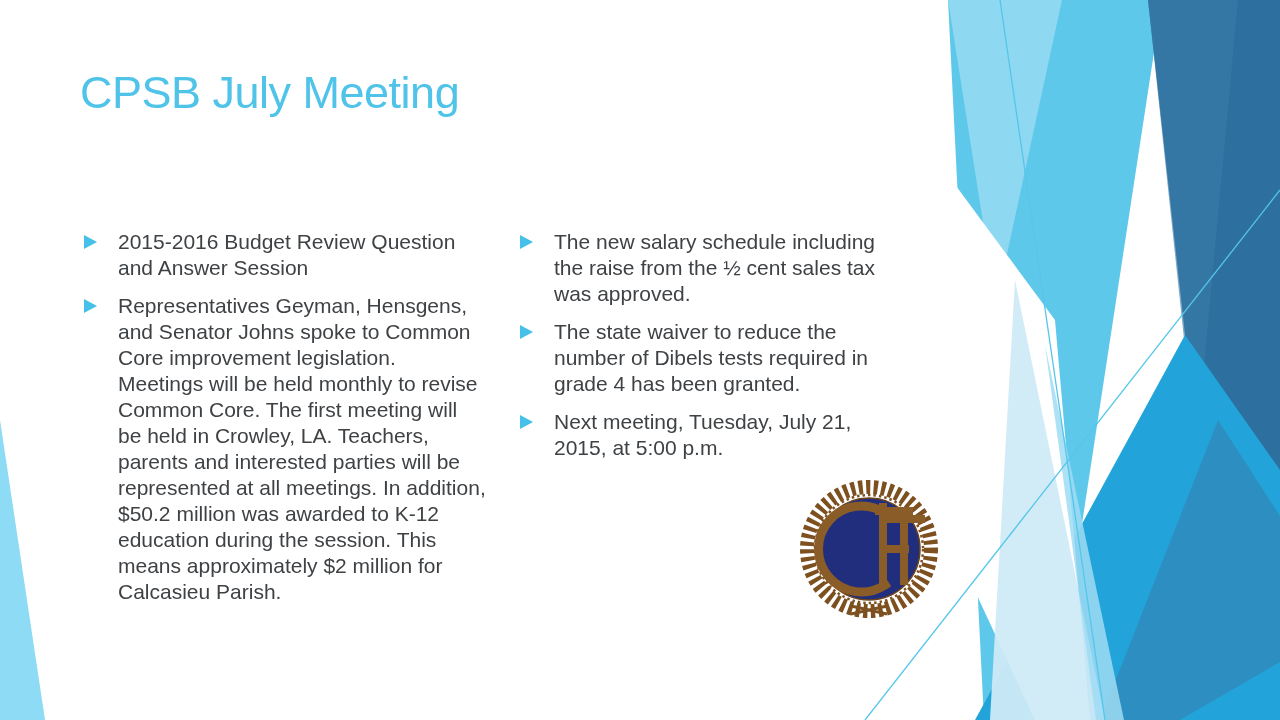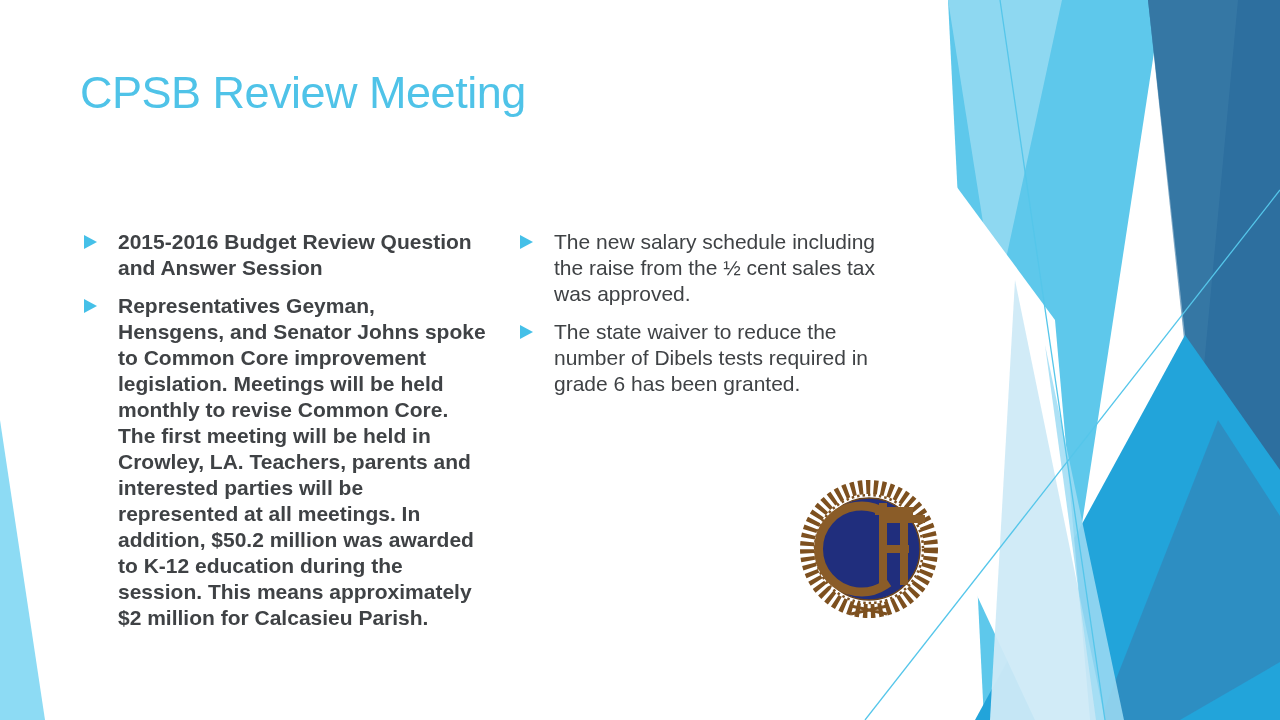--- a/index.html
+++ b/index.html
@@ -27,21 +27,21 @@
     width:0;height:0;margin-top:6px;
     border-left:13px solid #45c0e8;
     border-top:7px solid transparent;
     border-bottom:7px solid transparent;
   }
   .bullet-text{
     margin-left:21px;
     font-size:21px;line-height:26px;
     color:#3f4245;
   }
-  .col-left .bullet-text{width:368px;font-weight:bold;}
+  .col-left .bullet-text{width:368px;}
   .col-right .bullet-text{width:352px;}
   .logo{position:absolute;left:795px;top:472px;width:148px;height:152px;}
 </style>
 </head>
 <body>
 
 <div class="slide">
 
   <svg class="decor" viewBox="0 0 1280 720" preserveAspectRatio="none" aria-hidden="true">
 
@@ -61,42 +61,46 @@
     <polygon points="900,110 1055,320 1090,720 1035,720 900,430" fill="#ffffff"></polygon>
 
     <polygon points="1015,280 1105,720 990,720" fill="#cfeaf7" opacity="0.95"></polygon>
     <polygon points="1045,345 1124,720 1096,720" fill="#9fdcf3" opacity="0.85"></polygon>
 
     <line x1="1000" y1="0" x2="1105" y2="720" stroke="#55c6ea" stroke-width="1.3"></line>
     <line x1="1280" y1="190" x2="865" y2="720" stroke="#55c6ea" stroke-width="1.3"></line>
   </svg>
 
   <div class="title-block">
-    <div>CPSB Review Meeting</div>
+    <div>CPSB July Meeting</div>
   </div>
 
   <div class="content-col col-left">
     <div class="bullet-item">
       <span class="bullet-marker"></span>
       <span class="bullet-text">2015-2016 Budget Review Question and Answer Session</span>
     </div>
     <div class="bullet-item">
       <span class="bullet-marker"></span>
       <span class="bullet-text">Representatives Geyman, Hensgens, and Senator Johns spoke to Common Core improvement legislation. Meetings will be held monthly to revise Common Core. The first meeting will be held in Crowley, LA. Teachers, parents and interested parties will be represented at all meetings. In addition, $50.2 million was awarded to K-12 education during the session. This means approximately $2 million for Calcasieu Parish.</span>
     </div>
   </div>
 
   <div class="content-col col-right">
     <div class="bullet-item">
       <span class="bullet-marker"></span>
       <span class="bullet-text">The new salary schedule including the raise from the ½ cent sales tax was approved.</span>
     </div>
     <div class="bullet-item">
       <span class="bullet-marker"></span>
-      <span class="bullet-text">The state waiver to reduce the number of Dibels tests required in grade 6 has been granted.</span>
+      <span class="bullet-text">The state waiver to reduce the number of Dibels tests required in grade 4 has been granted.</span>
+    </div>
+    <div class="bullet-item">
+      <span class="bullet-marker"></span>
+      <span class="bullet-text">Next meeting, Tuesday, July 21, 2015, at 5:00 p.m.</span>
     </div>
   </div>
 
   <svg class="logo" viewBox="0 0 148 152">
 
     <circle cx="74" cy="77" r="62" fill="none" stroke="#7d501f" stroke-width="14" stroke-dasharray="4.2 3.4"></circle>
     <circle cx="74" cy="77" r="54" fill="none" stroke="#7d501f" stroke-width="2.5" stroke-dasharray="2.5 3"></circle>
 
     <path d="M56 134 L92 142 M56 142 L92 134" stroke="#7d501f" stroke-width="3" fill="none"></path>
 

